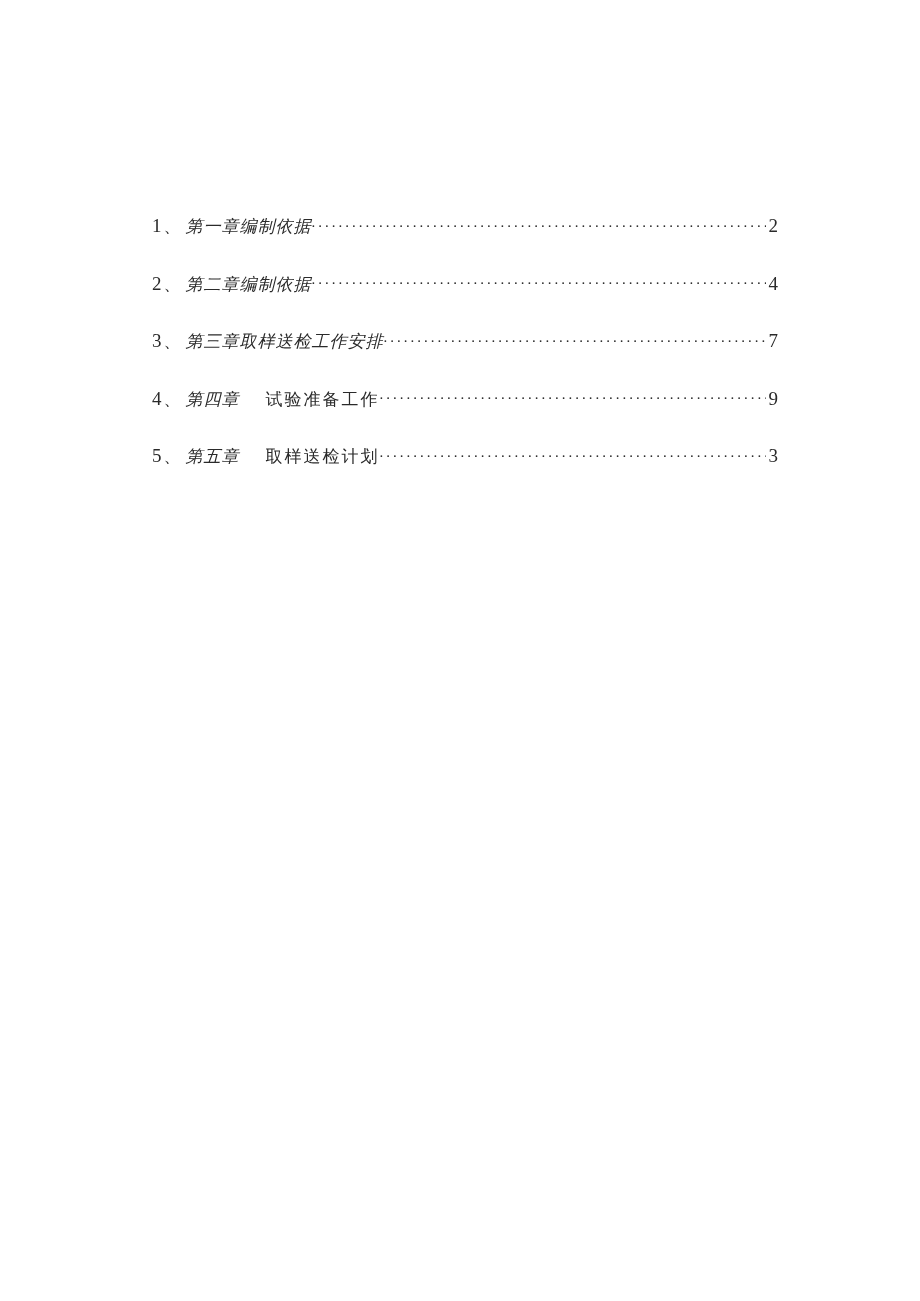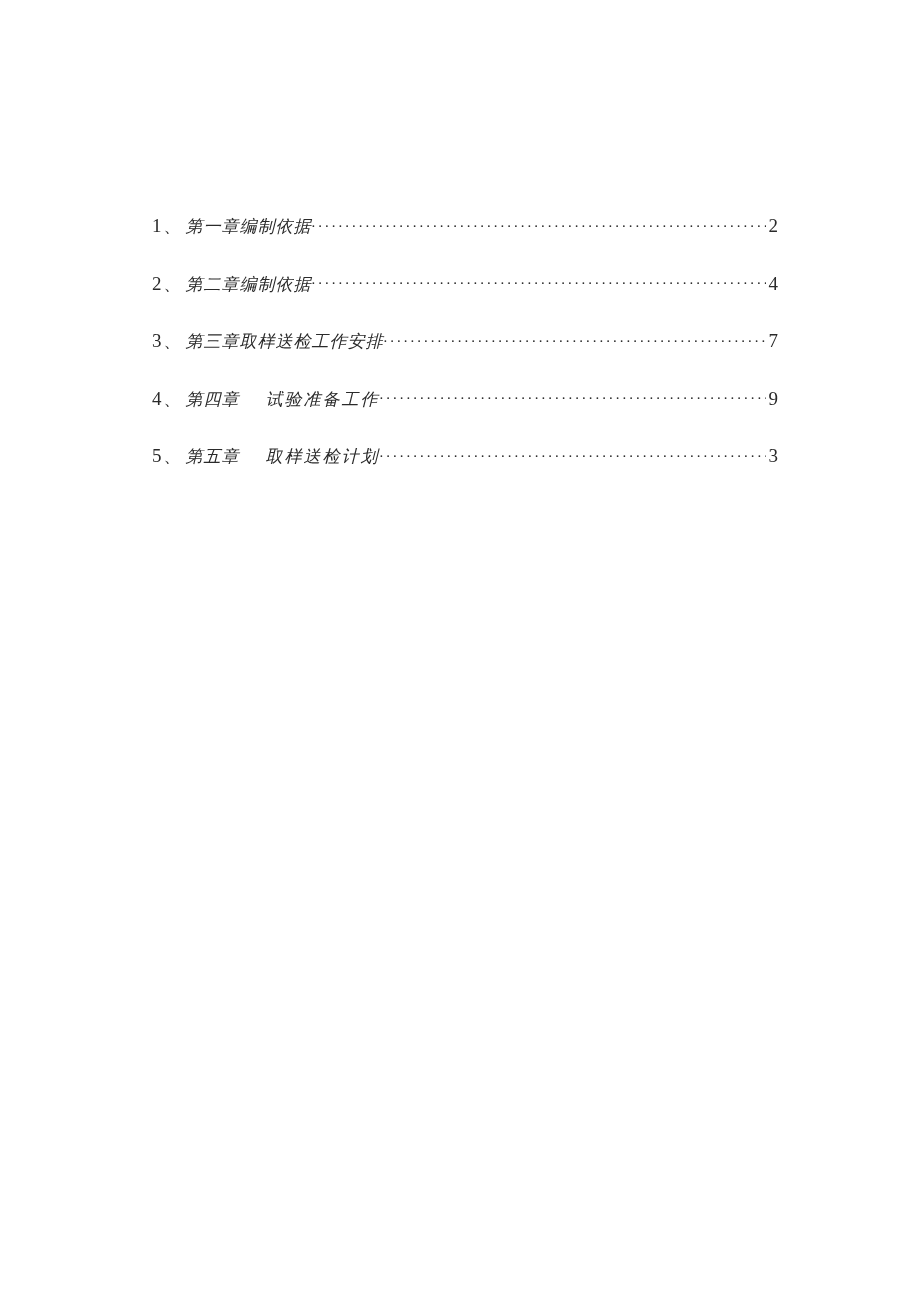--- a/index.html
+++ b/index.html
@@ -35,21 +35,20 @@
     }
     .entry-chapter {
       font-style: italic;
       letter-spacing: 1px;
     }
     .entry-title {
       font-style: italic;
       letter-spacing: 1px;
     }
     .entry-title-spaced {
-      font-style: italic;
       letter-spacing: 2px;
       margin-left: 26px;
     }
     .dots {
       flex: 1;
       overflow: hidden;
       height: 1.3em;
       position: relative;
     }
     .dots::after {

